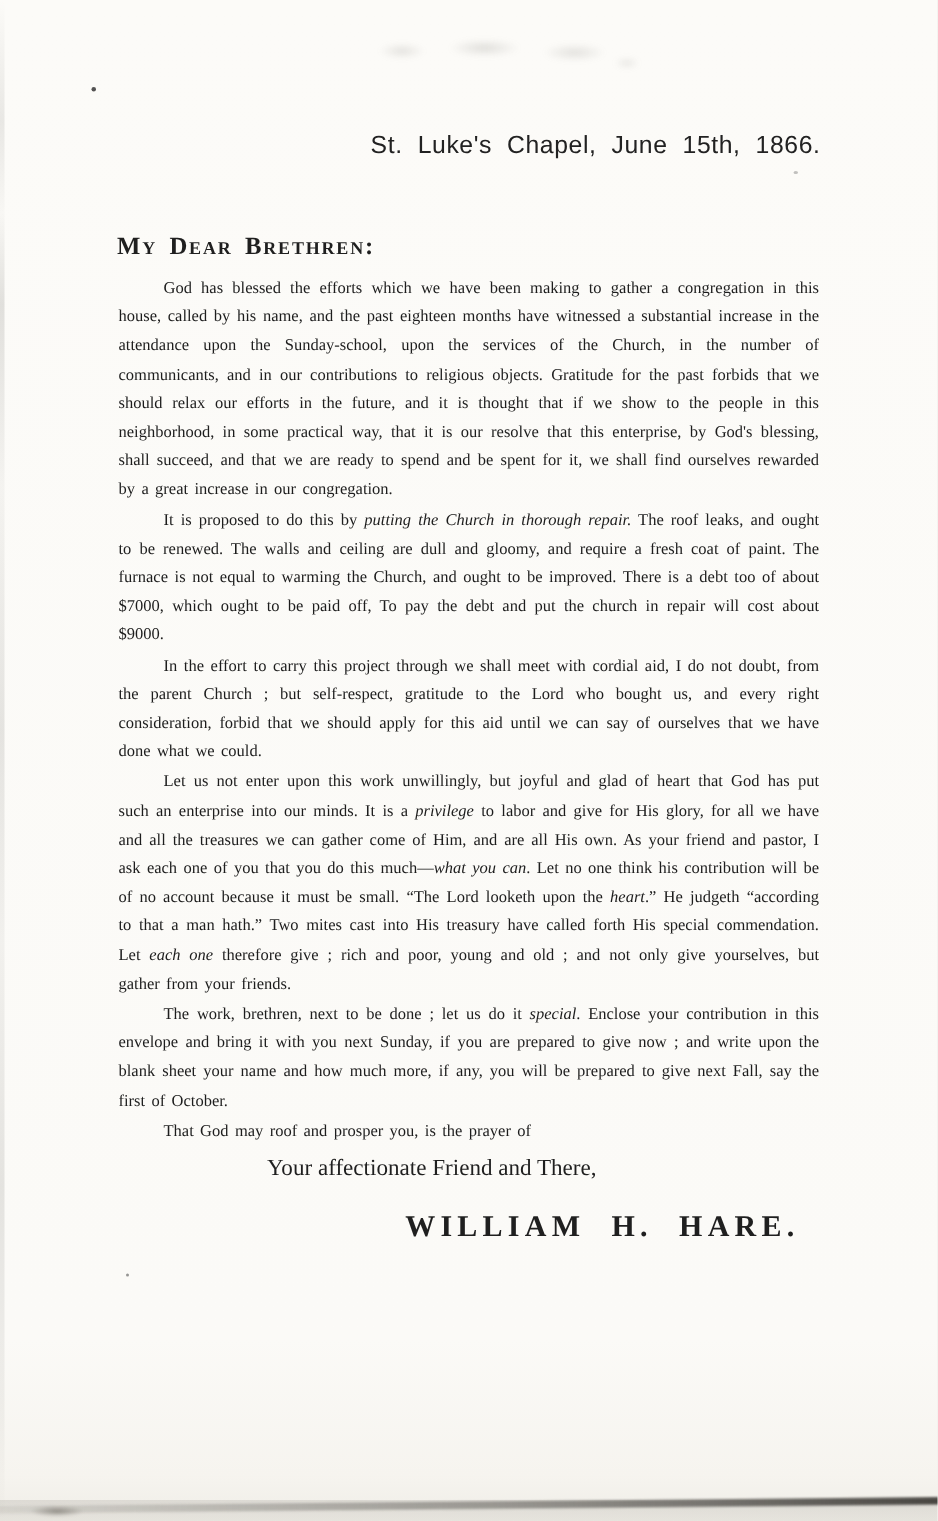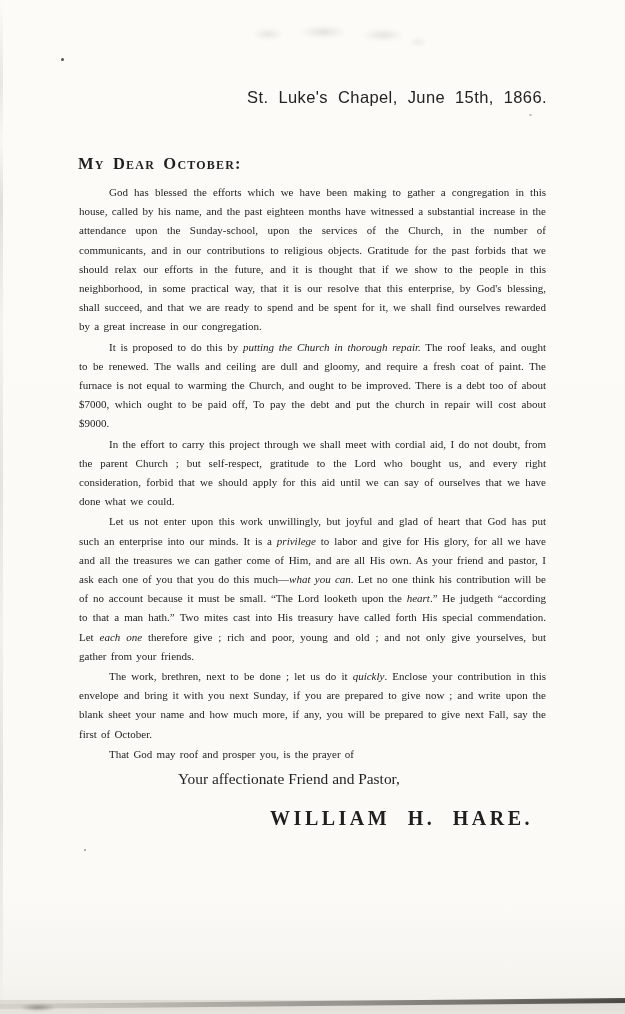--- a/index.html
+++ b/index.html
@@ -152,30 +152,30 @@
 <div class="page">
 
   <div class="bleedthrough"></div>
   <div class="speck s1"></div>
   <div class="speck s2"></div>
   <div class="speck s3"></div>
   <div class="edge-left"></div>
 
   <div class="content">
     <div class="dateline">St. Luke's Chapel, June 15th, 1866.</div>
-    <div class="salutation">My Dear October:</div>
+    <div class="salutation">My Dear Brethren:</div>
 
     <p class="body-par"><span>God has blessed the efforts which we have been making to gather a congregation in this house, called by his name, and the past eighteen months have witnessed a substantial increase in the attendance upon the Sunday-school, upon the services of the Church, in the number of communicants, and in our contributions to religious objects. Gratitude for the past forbids that we should relax our efforts in the future, and it is thought that if we show to the people in this neighborhood, in some practical way, that it is our resolve that this enterprise, by God's blessing, shall succeed, and that we are ready to spend and be spent for it, we shall find ourselves rewarded by a great increase in our congregation.</span></p>
     <p class="body-par"><span>It is proposed to do this by </span><i>putting the Church in thorough repair.</i><span> The roof leaks, and ought to be renewed. The walls and ceiling are dull and gloomy, and require a fresh coat of paint. The furnace is not equal to warming the Church, and ought to be improved. There is a debt too of about $7000, which ought to be paid off, To pay the debt and put the church in repair will cost about $9000.</span></p>
     <p class="body-par"><span>In the effort to carry this project through we shall meet with cordial aid, I do not doubt, from the parent Church ; but self-respect, gratitude to the Lord who bought us, and every right consideration, forbid that we should apply for this aid until we can say of ourselves that we have done what we could.</span></p>
     <p class="body-par"><span>Let us not enter upon this work unwillingly, but joyful and glad of heart that God has put such an enterprise into our minds. It is a </span><i>privilege</i><span> to labor and give for His glory, for all we have and all the treasures we can gather come of Him, and are all His own. As your friend and pastor, I ask each one of you that you do this much—</span><i>what you can</i><span>. Let no one think his contribution will be of no account because it must be small. “The Lord looketh upon the </span><i>heart</i><span>.” He judgeth “according to that a man hath.” Two mites cast into His treasury have called forth His special commendation. Let </span><i>each one</i><span> therefore give ; rich and poor, young and old ; and not only give yourselves, but gather from your friends.</span></p>
-    <p class="body-par"><span>The work, brethren, next to be done ; let us do it </span><i>quickly</i><span>. Enclose your contribution in this envelope and bring it with you next Sunday, if you are prepared to give now ; and write upon the blank sheet your name and how much more, if any, you will be prepared to give next Fall, say the first of October.</span></p>
+    <p class="body-par"><span>The work, brethren, next to be done ; let us do it </span><i>special</i><span>. Enclose your contribution in this envelope and bring it with you next Sunday, if you are prepared to give now ; and write upon the blank sheet your name and how much more, if any, you will be prepared to give next Fall, say the first of October.</span></p>
     <p class="body-par"><span>That God may roof and prosper you, is the prayer of</span></p>
 
-    <div class="valediction">Your affectionate Friend and Pastor,</div>
+    <div class="valediction">Your affectionate Friend and There,</div>
     <div class="signature">WILLIAM H. HARE.</div>
   </div>
 
   <div class="bottom-wash"></div>
   <div class="bottom-shadow"></div>
   <div class="bottom-smudge"></div>
 
 </div>
 
 </body></html>

